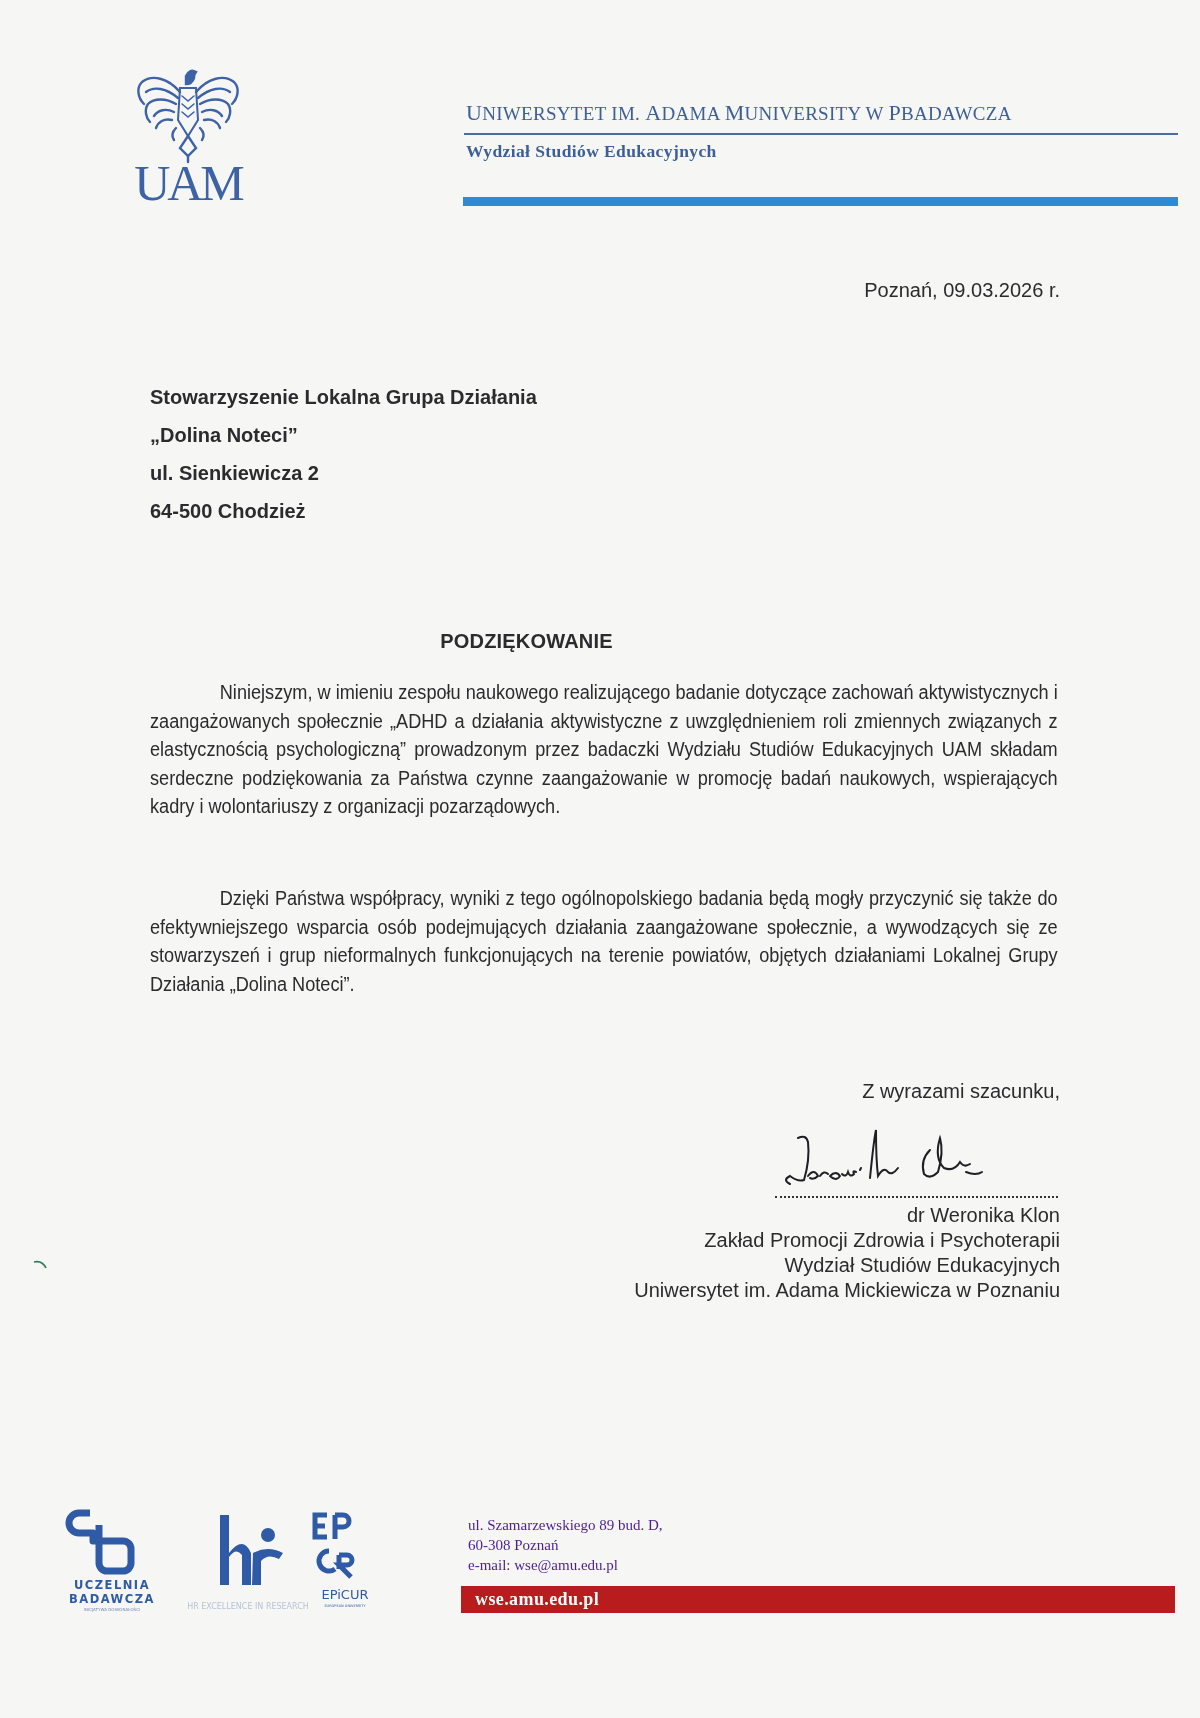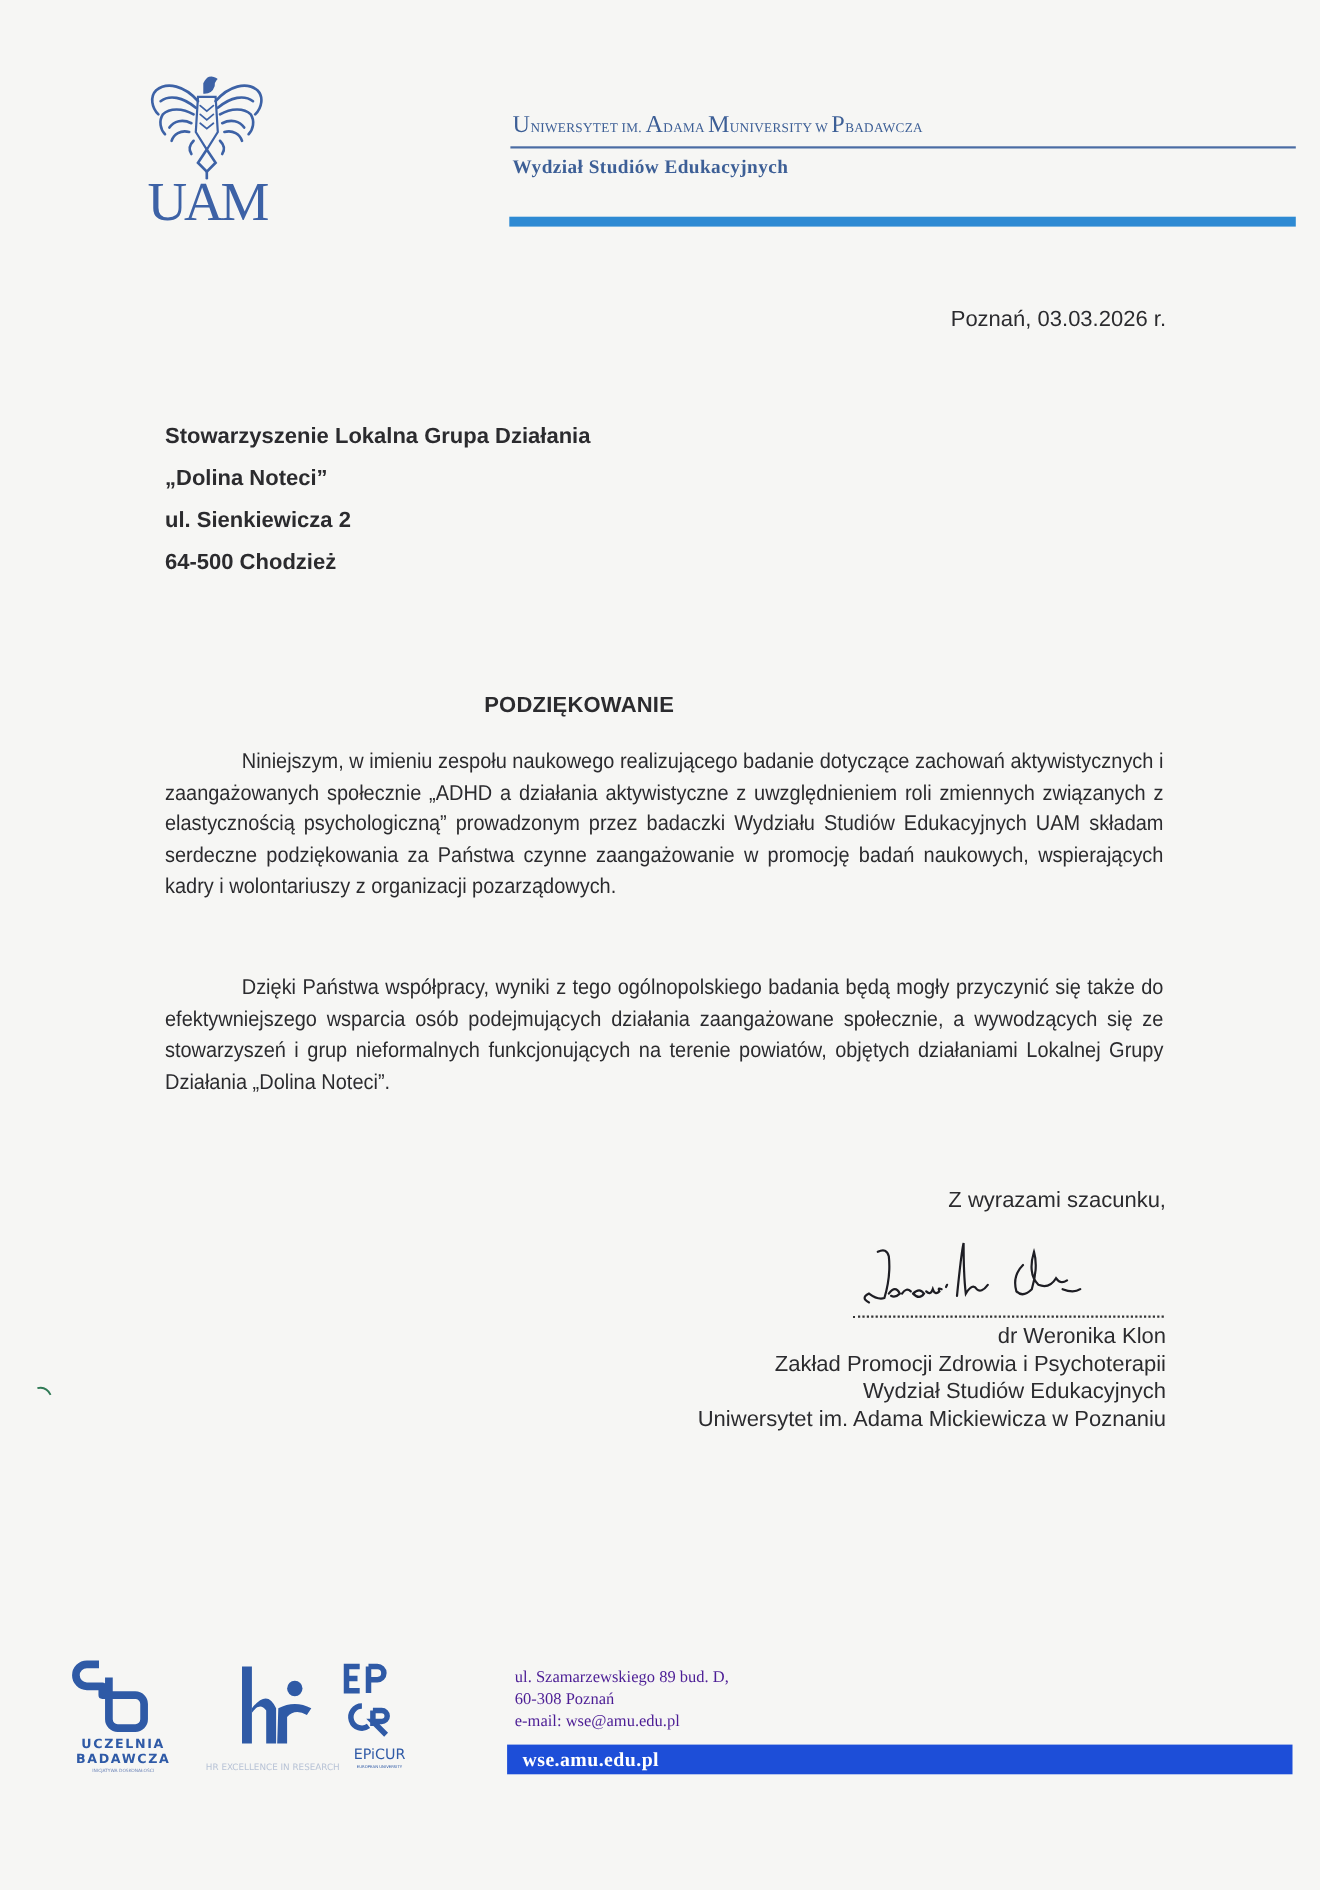--- a/index.html
+++ b/index.html
@@ -16,21 +16,21 @@
   
   .logo { left: 128px; top: 58px; width: 120px; height: 150px; }
   .uni-name {
     left: 466px; top: 100px;
     font-family: "Liberation Serif", serif;
     color: #3d5f96;
     font-size: 22px;
     letter-spacing: 0.3px;
     white-space: nowrap;
   }
-  .uni-name .sc { font-size: 12px; }
+  .uni-name .sc { font-size: 19px; }
   .thin-rule { left: 464px; top: 133px; width: 714px; height: 2px; background: #4a6ca3; }
   .faculty {
     left: 466px; top: 141px;
     font-family: "Liberation Serif", serif;
     font-weight: bold;
     color: #3d5f96;
     font-size: 17.5px;
     letter-spacing: 0.4px;
   }
   .thick-rule { left: 463px; top: 197px; width: 715px; height: 9px; background: #2e8ad3; }
@@ -60,21 +60,21 @@
   
   .foot-logos { left: 55px; top: 1505px; width: 370px; height: 110px; }
   .addr {
     left: 468px; top: 1515px;
     font-family: "Liberation Serif", serif;
     color: #4c1d95;
     font-size: 15px; line-height: 20px;
   }
   .web-bar {
     left: 461px; top: 1586px; width: 714px; height: 27px;
-    background: #1d4ed8;
+    background: #b91c1c;
   }
   .web-bar span {
     position: absolute; left: 14px; top: 3px;
     font-family: "Liberation Serif", serif; font-weight: bold;
     color: #ffffff; font-size: 18px; letter-spacing: 0.4px;
   }
   .speck { left: 33px; top: 1260px; width: 16px; height: 10px; }
 </style>
 </head>
 <body>
@@ -106,21 +106,21 @@
   <text x="60" y="142" text-anchor="middle" font-family="Liberation Serif, serif" font-size="50" fill="#3d62a6" letter-spacing="-3">UAM</text>
 </svg>
 
 <div class="abs uni-name">
   <span>U</span><span class="sc">NIWERSYTET IM. </span><span>A</span><span class="sc">DAMA </span><span>M</span><span class="sc">UNIVERSITY W </span><span>P</span><span class="sc">BADAWCZA</span>
 </div>
 <div class="abs thin-rule"></div>
 <div class="abs faculty">Wydział Studiów Edukacyjnych</div>
 <div class="abs thick-rule"></div>
 
-<div class="abs date">Poznań, 03.03.2026 r.</div>
+<div class="abs date">Poznań, 09.03.2026 r.</div>
 
 <div class="abs recipient">
   <div>Stowarzyszenie Lokalna Grupa Działania</div>
   <div>„Dolina Noteci”</div>
   <div>ul. Sienkiewicza 2</div>
   <div>64-500 Chodzież</div>
 </div>
 
 <div class="abs title">PODZIĘKOWANIE</div>
 

